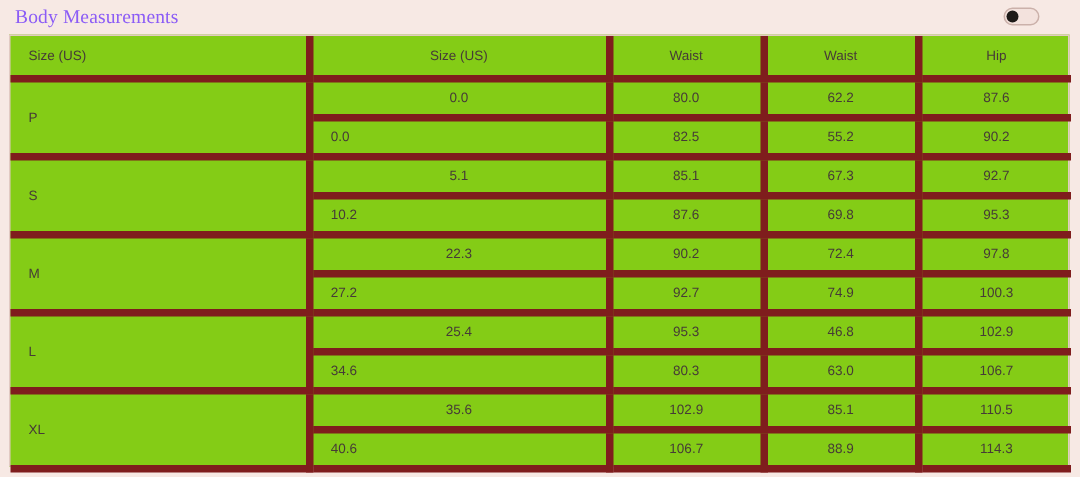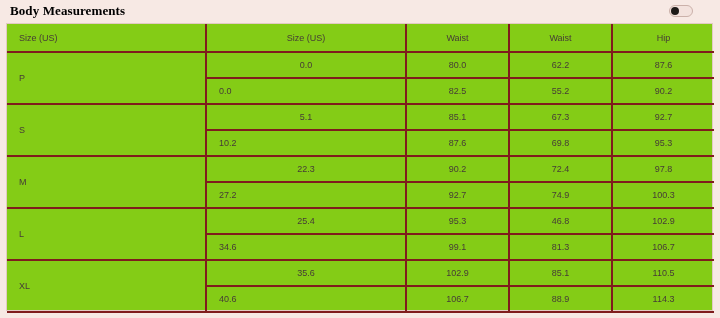--- a/index.html
+++ b/index.html
@@ -25,22 +25,22 @@
     height: 22px;
     display: flex;
     align-items: center;
     justify-content: space-between;
     padding: 0 8px;
     box-sizing: border-box;
   }
   .page-title {
     font-family: "Liberation Serif", serif;
     font-size: 13px;
-    font-weight: 700;
-    color: #000000;
+    font-weight: 400;
+    color: #8b5cf6;
     letter-spacing: .1px;
     white-space: nowrap;
     padding-left: 2px;
   }
 
   
   .unit-toggle {
     display: flex;
     align-items: center;
     gap: 5px;
@@ -85,21 +85,21 @@
   }
   table.size-table {
     width: 100%;
     height: 100%;
     border-collapse: collapse;
     table-layout: fixed;
     font-size: 9px;
   }
   table.size-table th,
   table.size-table td {
-    border: 2px solid #7f1d1d;
+    border: 5px solid #7f1d1d;
     padding: 0 12px;
     font-weight: normal;
     color: #463b37;
     box-sizing: border-box;
     overflow: hidden;
     white-space: nowrap;
   }
   table.size-table th {
     height: 28px;
     font-size: 9px;
@@ -204,22 +204,22 @@
         </tr>
         <tr>
           <td class="size-label" rowspan="2">L</td>
           <td class="v-center">25.4</td>
           <td class="v-center">95.3</td>
           <td class="v-center">46.8</td>
           <td class="v-center">102.9</td>
         </tr>
         <tr>
           <td class="v-left">34.6</td>
-          <td class="v-center">99.1</td>
-          <td class="v-center">81.3</td>
+          <td class="v-center">80.3</td>
+          <td class="v-center">63.0</td>
           <td class="v-center">106.7</td>
         </tr>
         <tr>
           <td class="size-label" rowspan="2">XL</td>
           <td class="v-center">35.6</td>
           <td class="v-center">102.9</td>
           <td class="v-center">85.1</td>
           <td class="v-center">110.5</td>
         </tr>
         <tr>

